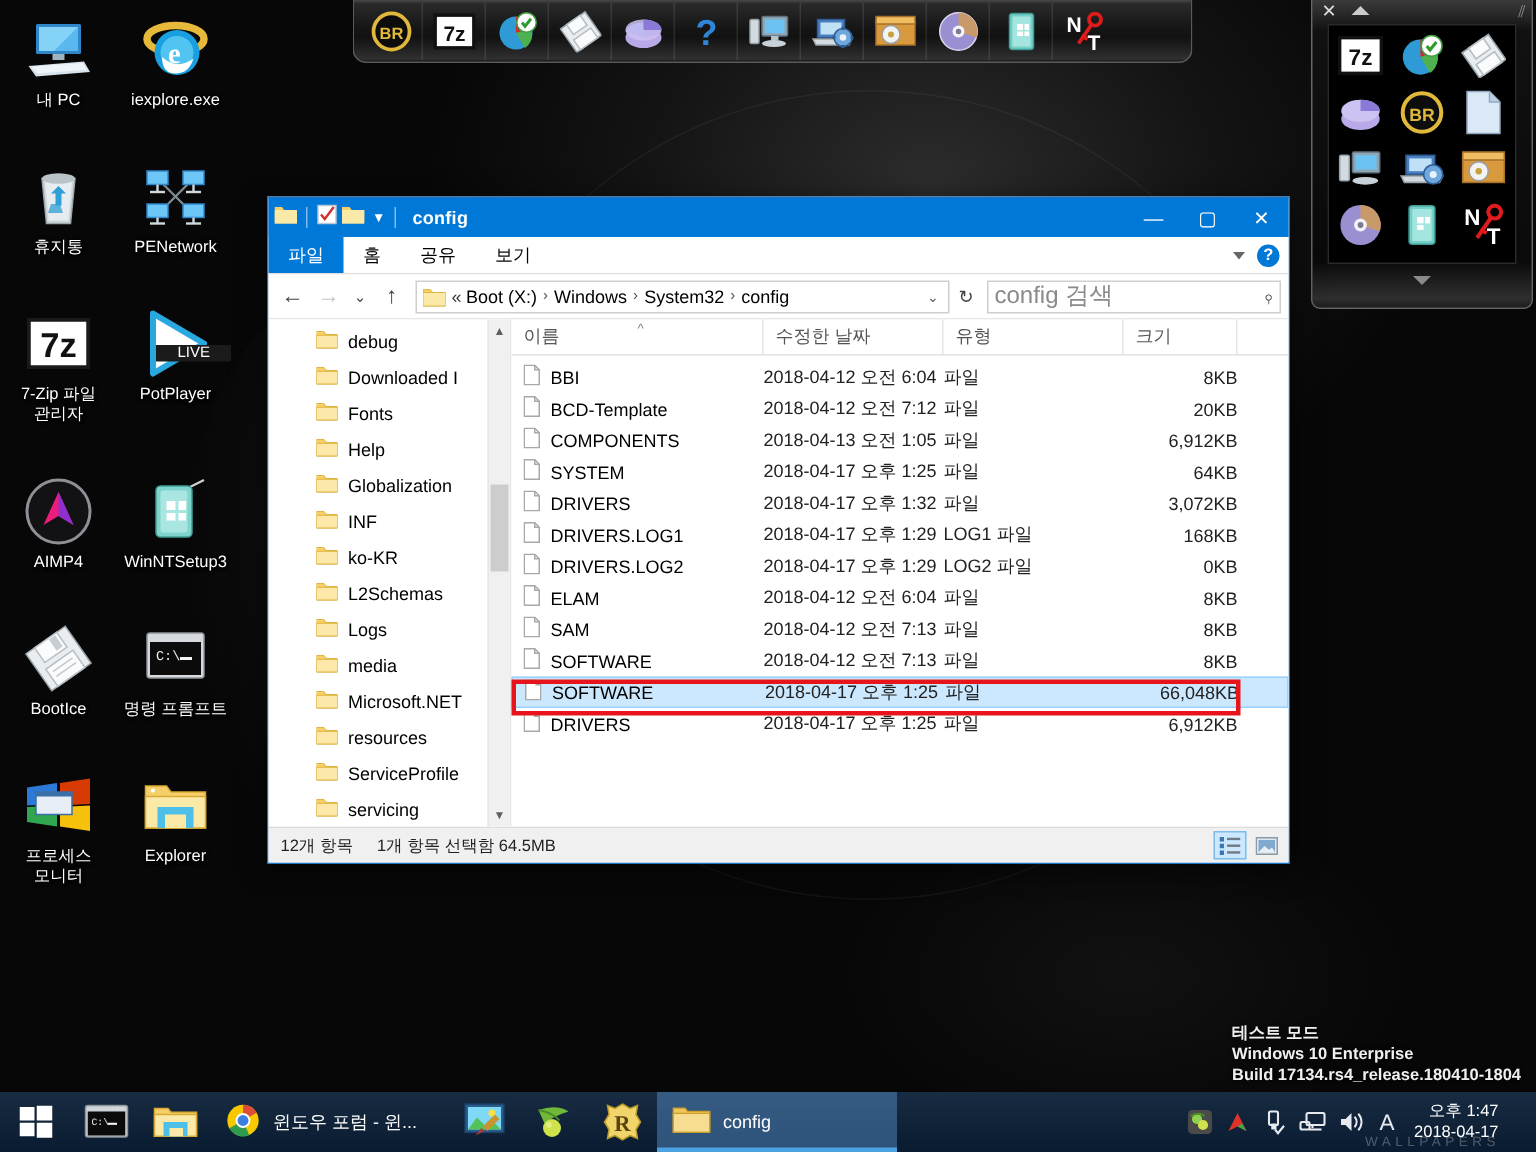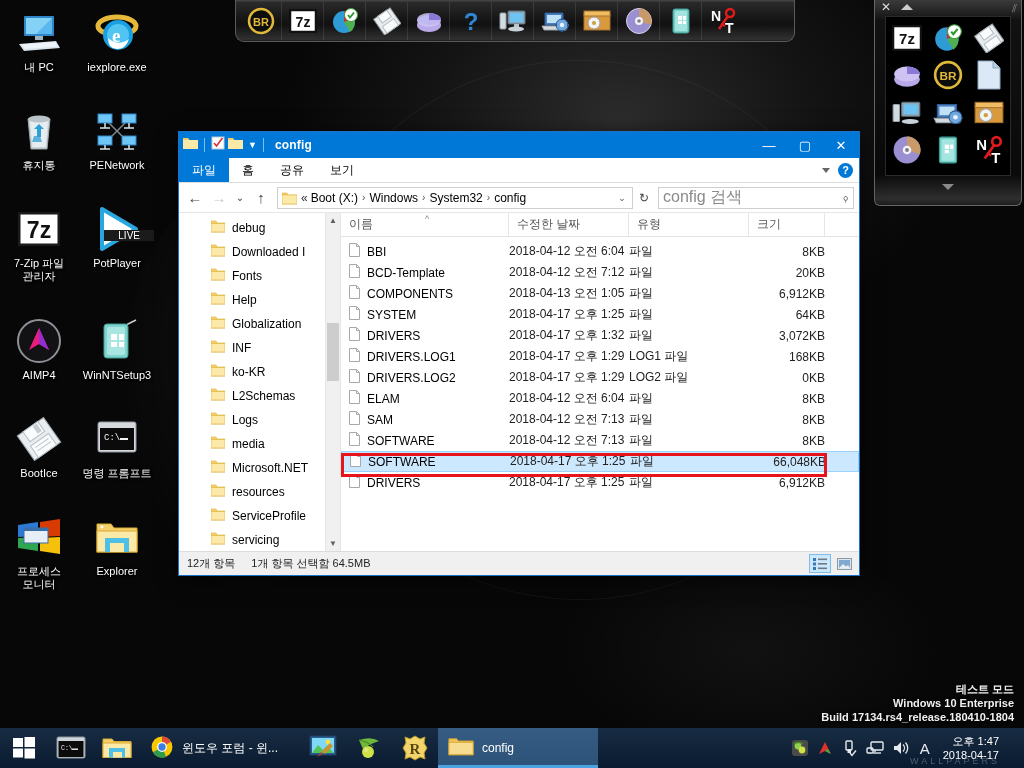--- a/index.html
+++ b/index.html
@@ -187,21 +187,21 @@
     display: flex; align-items: center; padding: 0 4px; flex: none; font-size: 11px; color: #222;
   }
   .statusbar .s1 { margin-left: 4px; }
   .statusbar .s2 { margin-left: 16px; }
   .view-toggles { margin-left: auto; display: flex; gap: 2px; }
   .vt { width: 22px; height: 19px; display: flex; align-items: center; justify-content: center; }
   .vt.on { background: #cce8ff; border: 1px solid #7fbde8; }
 
   
   #watermark {
-    position: absolute; right: 10px; bottom: 44px; text-align: right;
+    position: absolute; right: 10px; bottom: 44px; text-align: left;
     color: #f0f0f0; font-size: 11px; line-height: 14px; font-weight: bold;
     text-shadow: 0 0 3px #000;
   }
 
   
   #taskbar {
     position: absolute; left: 0; bottom: 0; width: 1024px; height: 40px;
     background: #0b2038;
     background-image: linear-gradient(180deg, rgba(255,255,255,0.05), rgba(0,0,0,0.15));
     display: flex; align-items: stretch;

